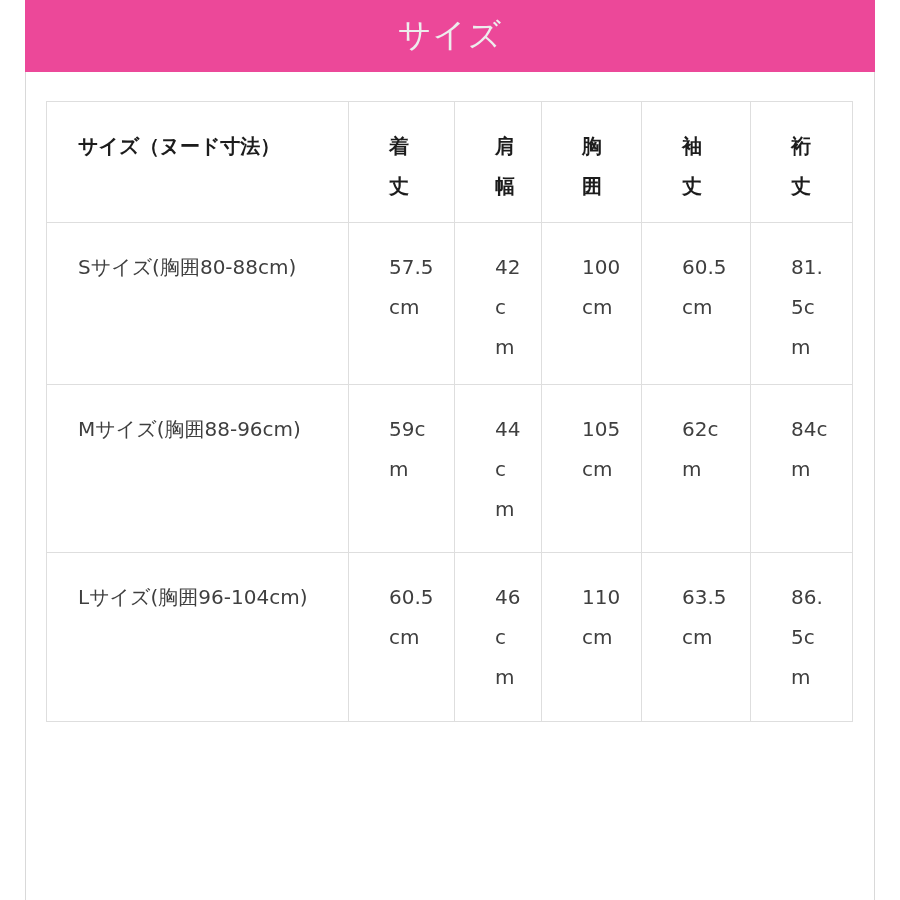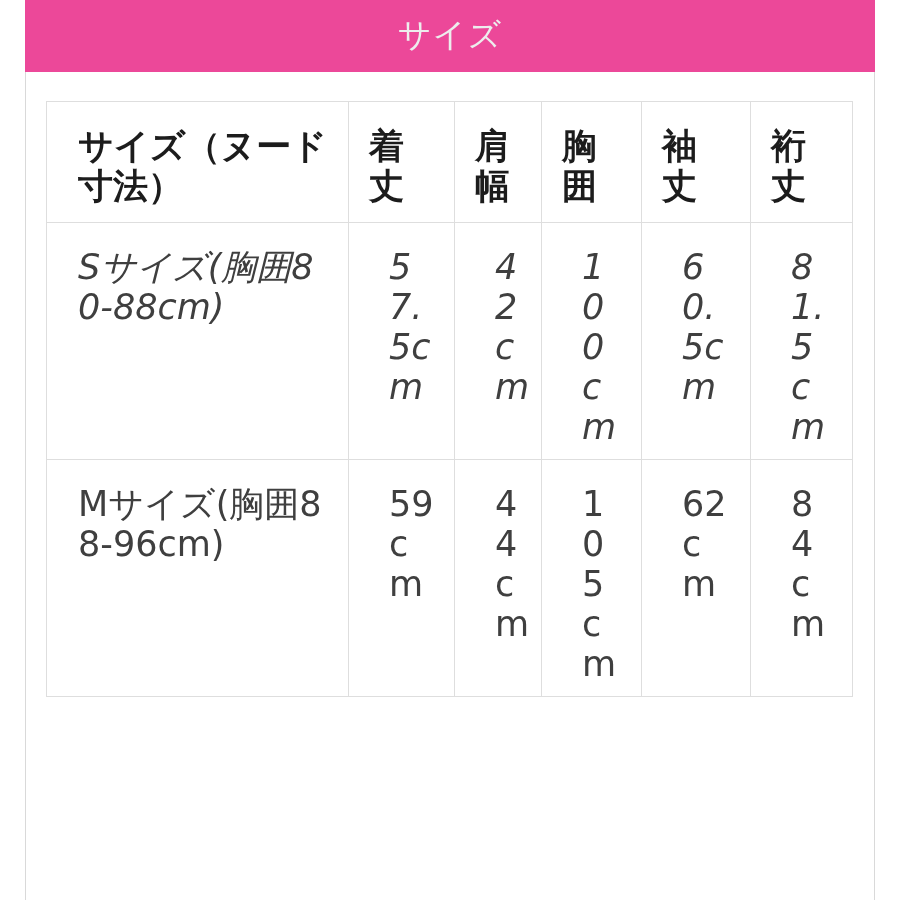--- a/index.html
+++ b/index.html
@@ -47,21 +47,21 @@
   .size-chart col.c2 { width: 106px; }
   .size-chart col.c3 { width: 87px;  }
   .size-chart col.c4 { width: 100px; }
   .size-chart col.c5 { width: 109px; }
   .size-chart col.c6 { width: 102px; }
 
   .size-chart th, .size-chart td {
     border: 1px solid #dedede;
     vertical-align: top;
     text-align: left;
-    font-size: 35px;
+    font-size: 20px;
     line-height: 40px;
     padding: 24px 20px 12px 20px;
     word-break: break-all;
     overflow: hidden;
     box-sizing: border-box;
   }
   .size-chart th {
     font-weight: bold;
     color: #1c1c1c;
   }
@@ -72,23 +72,24 @@
   }
   .size-chart th.label-col, .size-chart td.label-col {
     padding-left: 31px;
     padding-right: 17.6px;
   }
   
   .size-chart th .stack {
     display: inline-block;
     width: 1.08em;
     word-break: break-all;
+    margin-left: 20px;
   }
   tr.head-row { height: 121px; }
-  tr.row-0 { height: 162px; font-style: italic; }
+  tr.row-0 { height: 162px; }
   tr.row-1 { height: 168px; }
   tr.row-2 { height: 169px; }
   tr.row-3 { height: 162px; }
 </style>
 </head>
 <body>
 
 <div class="app">
 
   <div class="titlebar">
@@ -137,17 +138,25 @@
           <td>81.5cm</td>
         </tr>
         <tr class="row-1">
           <td class="label-col">Mサイズ(胸囲88-96cm)</td>
           <td>59cm</td>
           <td>44cm</td>
           <td>105cm</td>
           <td>62cm</td>
           <td>84cm</td>
         </tr>
+        <tr class="row-2">
+          <td class="label-col">Lサイズ(胸囲96-104cm)</td>
+          <td>60.5cm</td>
+          <td>46cm</td>
+          <td>110cm</td>
+          <td>63.5cm</td>
+          <td>86.5cm</td>
+        </tr>
       </tbody>
     </table>
   </div>
 
 </div>
 
 </body></html>

